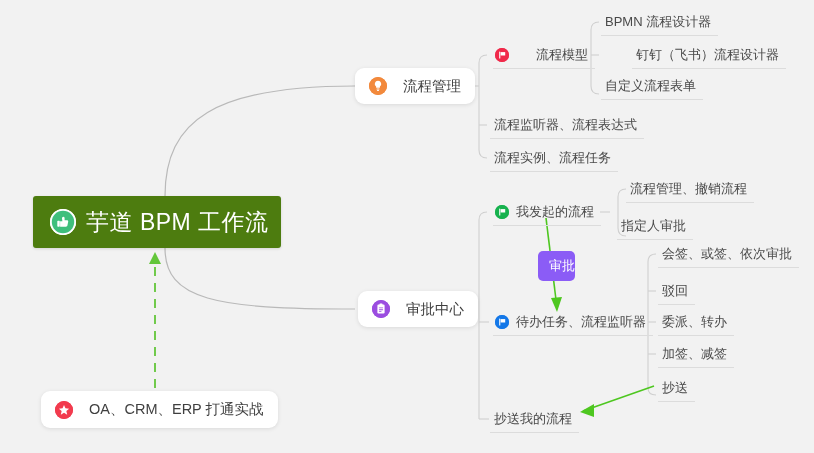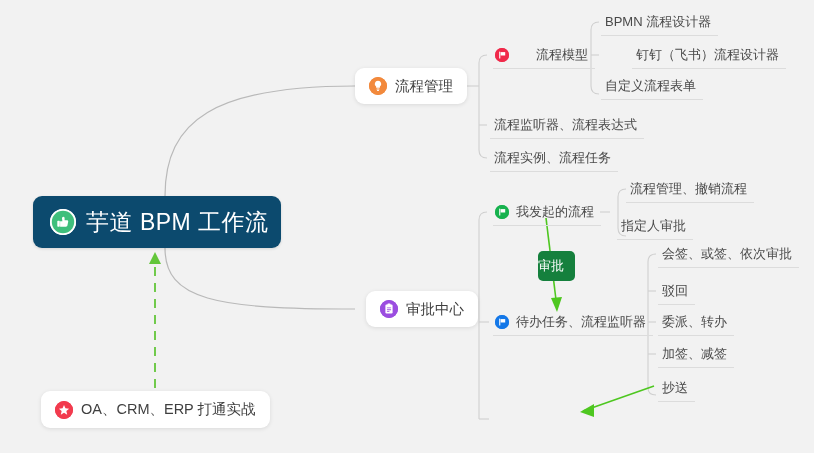--- a/index.html
+++ b/index.html
@@ -38,39 +38,40 @@
     white-space: nowrap;
     box-sizing: border-box;
   }
 
   
   .root {
     left: 33px;
     top: 196px;
     width: 248px;
     height: 52px;
-    background: #0c4a6e;
-    border-radius: 9px;
+    background: #4d7c0f;
+    border-radius: 3px;
     padding: 0 17px;
     box-shadow: 0 1px 3px rgba(0,0,0,0.12);
     color: #ffffff;
     font-size: 23px;
     letter-spacing: 0.5px;
   }
   .root .label { margin-left: 10px; font-weight: 400; }
 
   
   .card {
     background: #ffffff;
     border-radius: 9px;
     box-shadow: 0 1px 4px rgba(0,0,0,0.10);
     padding: 0 14px;
     height: 36px;
     font-size: 14.5px;
     color: #3f3f3f;
+    gap: 8px;
   }
   .card .label { margin-left: 8px; }
 
   
   .leaf {
     font-size: 13px;
     color: #4a4a4a;
     height: 28px;
     padding: 0 7px 0 4px;
     border-bottom: 1px solid #dcdcdc;
@@ -79,23 +80,23 @@
   .leaf.icon-leaf { padding-left: 2px; }
   .leaf .label { margin-left: 7px; }
   .leaf.noicon .label { margin-left: 0; }
 
   
   .tag {
     left: 538px;
     top: 251px;
     width: 37px;
     height: 30px;
-    background: #15803d;
+    background: #8b5cf6;
     border-radius: 5px;
-    justify-content: flex-start;
+    justify-content: flex-end;
     color: #ffffff;
     font-size: 13px;
   }
 
   
   .ic {
     display: inline-flex;
     align-items: center;
     justify-content: center;
     border-radius: 50%;
@@ -226,21 +227,21 @@
   </div>
 
   <div class="node leaf noicon" style="left:632px; top:41px;">
     <span class="label">钉钉（飞书）流程设计器</span>
   </div>
 
   <div class="node leaf noicon" style="left:601px; top:72px;">
     <span class="label">自定义流程表单</span>
   </div>
 
-  <div class="node card" style="left:366px; top:291px;">
+  <div class="node card" style="left:358px; top:291px;">
     <span class="ic ic-md ic-clip">
       <svg width="18" height="18" viewBox="0 0 18 18">
         <circle cx="9" cy="9" r="9" fill="#9b4de0"></circle>
         <rect x="5.4" y="4.6" width="7.2" height="8.8" rx="1.2" fill="#ffffff"></rect>
         <rect x="7.4" y="3.4" width="3.2" height="2.0" rx="0.8" fill="#ffffff"></rect>
         <rect x="6.8" y="7.4" width="4.4" height="0.9" rx="0.45" fill="#9b4de0"></rect>
         <rect x="6.8" y="9.3" width="4.4" height="0.9" rx="0.45" fill="#9b4de0"></rect>
         <rect x="6.8" y="11.2" width="2.8" height="0.9" rx="0.45" fill="#9b4de0"></rect>
       </svg>
     </span>
@@ -262,20 +263,23 @@
     <span class="ic ic-sm ic-flag-b">
       <svg width="14" height="14" viewBox="0 0 14 14">
         <circle cx="7" cy="7" r="7" fill="#1478e8"></circle>
         <rect x="4.2" y="3.6" width="1.1" height="7.0" rx="0.4" fill="#ffffff"></rect>
         <path d="M5.6 4.1 h4.6 v3.4 h-4.6 Z" fill="#ffffff"></path>
       </svg>
     </span>
     <span class="label">待办任务、流程监听器</span>
   </div>
 
+  <div class="node leaf noicon" style="left:490px; top:405px;">
+    <span class="label">抄送我的流程</span>
+  </div>
 
   <div class="node leaf noicon" style="left:626px; top:175px;">
     <span class="label">流程管理、撤销流程</span>
   </div>
 
   <div class="node leaf noicon" style="left:617px; top:212px;">
     <span class="label">指定人审批</span>
   </div>
 
   <div class="node leaf noicon" style="left:658px; top:240px;">

